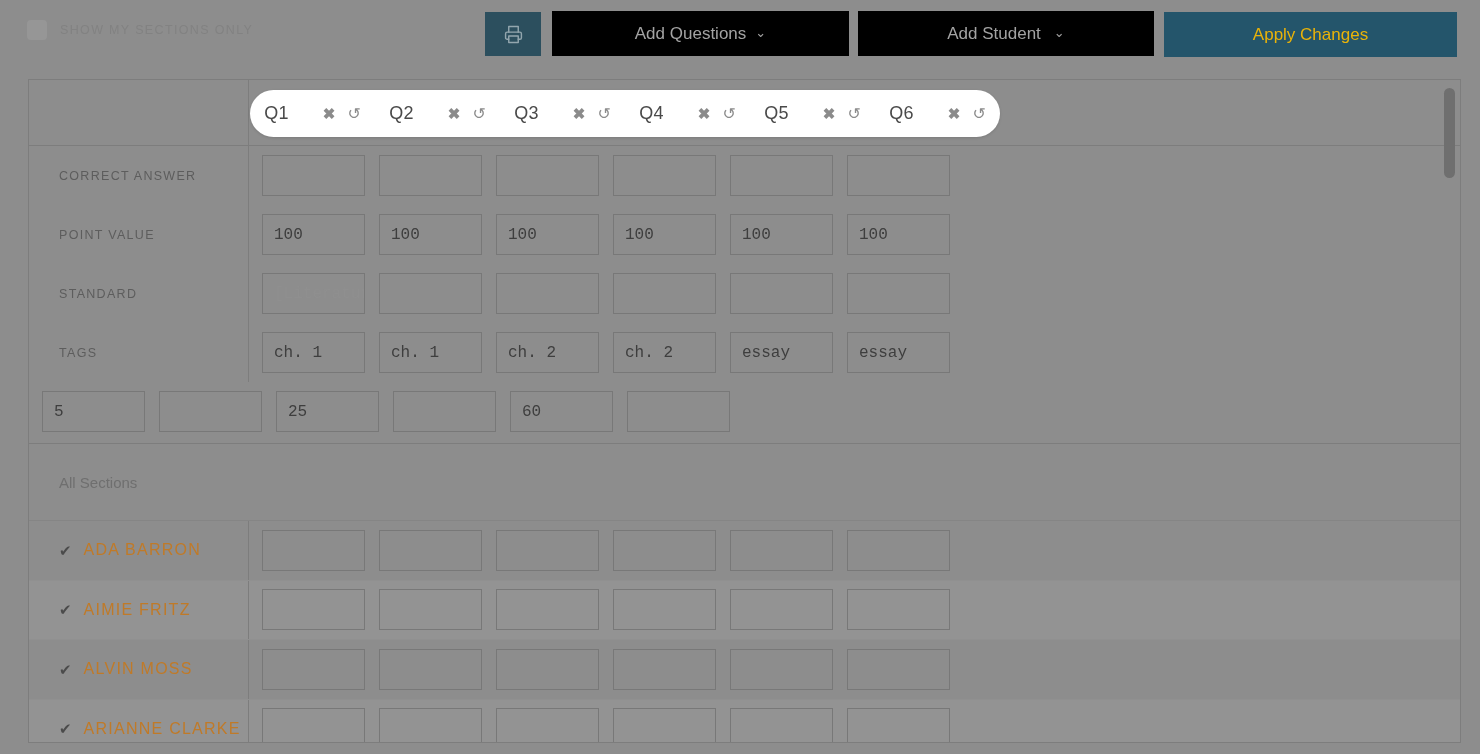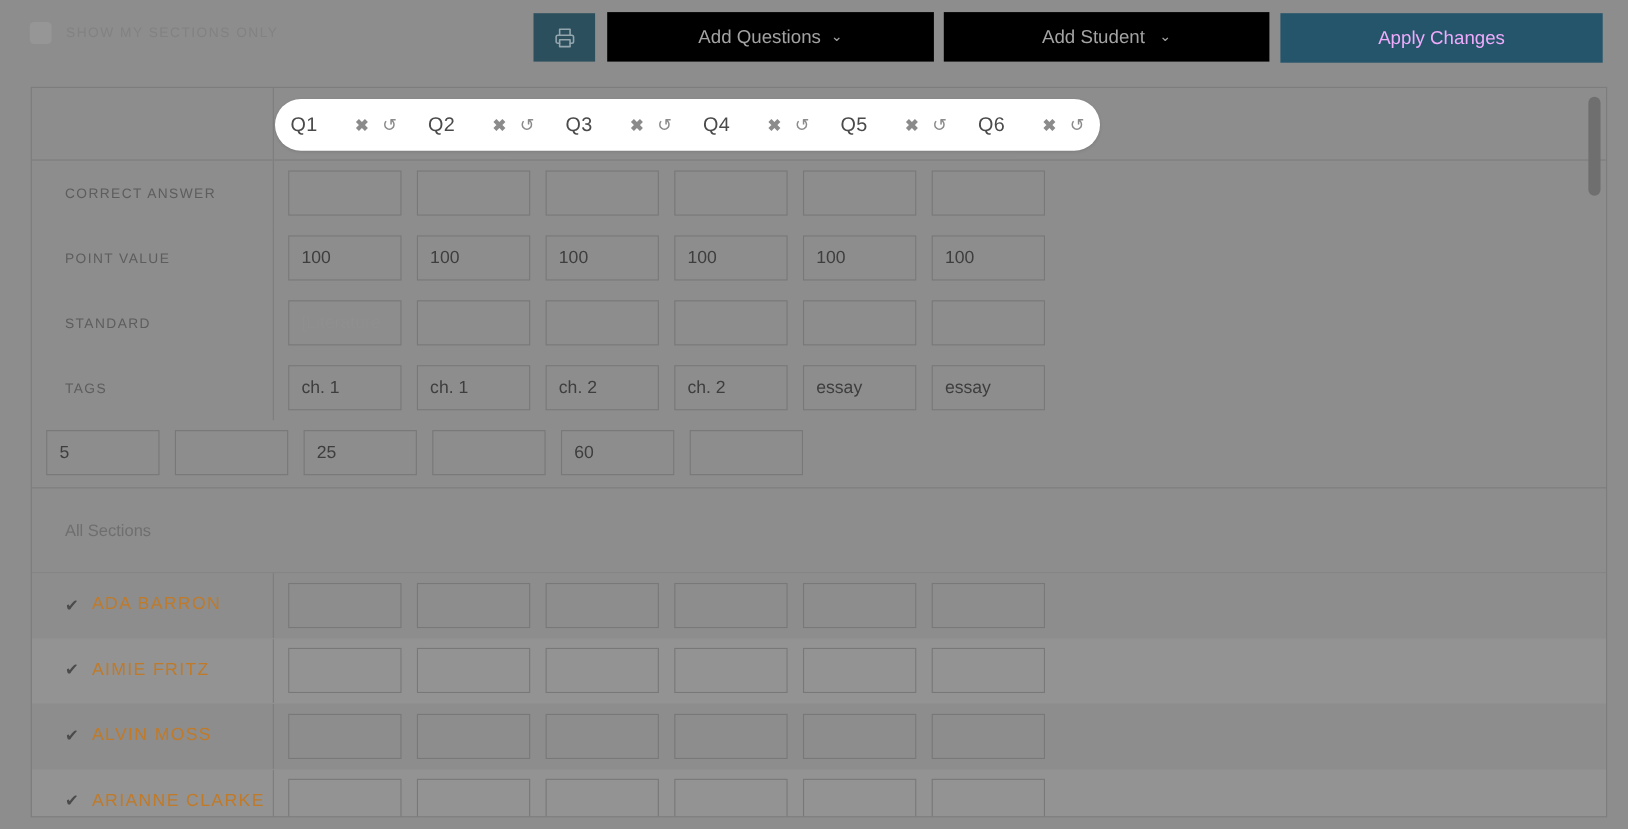--- a/index.html
+++ b/index.html
@@ -75,21 +75,21 @@
 
   .btn-dark { background: #000000; }
 
   .btn-add-questions { left: 552px; width: 297px; }
   .btn-add-student   { left: 858px; width: 296px; }
 
   .btn-apply {
     left: 1164px;
     width: 293px;
     background: #24556b;
-    color: #f0abfc;
+    color: #eab308;
     top: 12px;
     height: 45px;
   }
 
   .caret {
     display: inline-block;
     margin-left: 9px;
     font-size: 13px;
     line-height: 1;
     transform: translateY(-1px);
@@ -160,21 +160,21 @@
   .cell {
     width: 103px;
     height: 41px;
     border: 1px solid #787878;
     background: transparent;
     display: flex;
     align-items: center;
     padding-left: 11px;
     font-size: 16px;
     color: #3e3e3e;
-    font-family: Liberation Sans, sans-serif;
+    font-family: Liberation Mono, monospace;
     overflow: hidden;
     white-space: nowrap;
   }
 
   .cell.empty { color: transparent; }
   .cell.placeholder { color: #8f8f8f; }
 
   
   .qbar {
     position: absolute;

